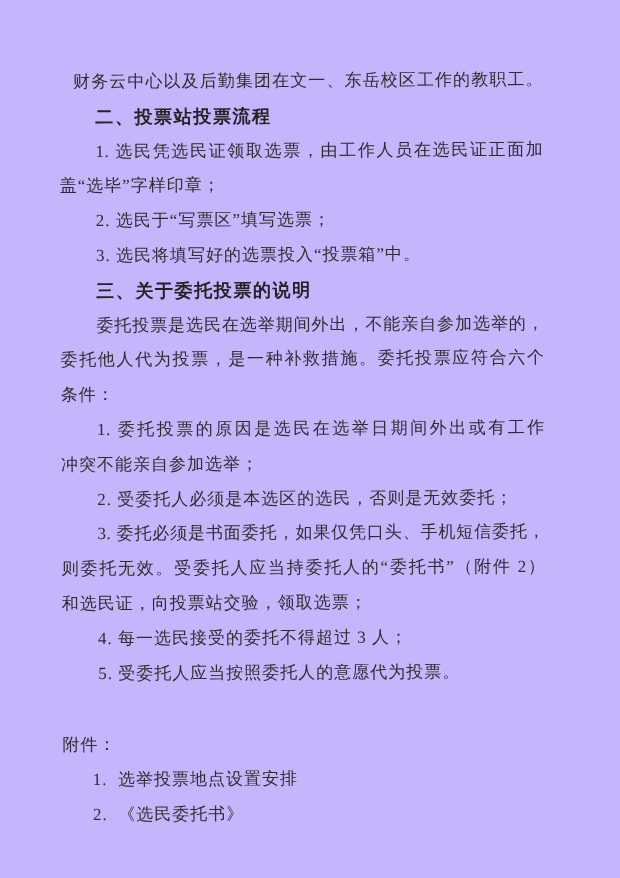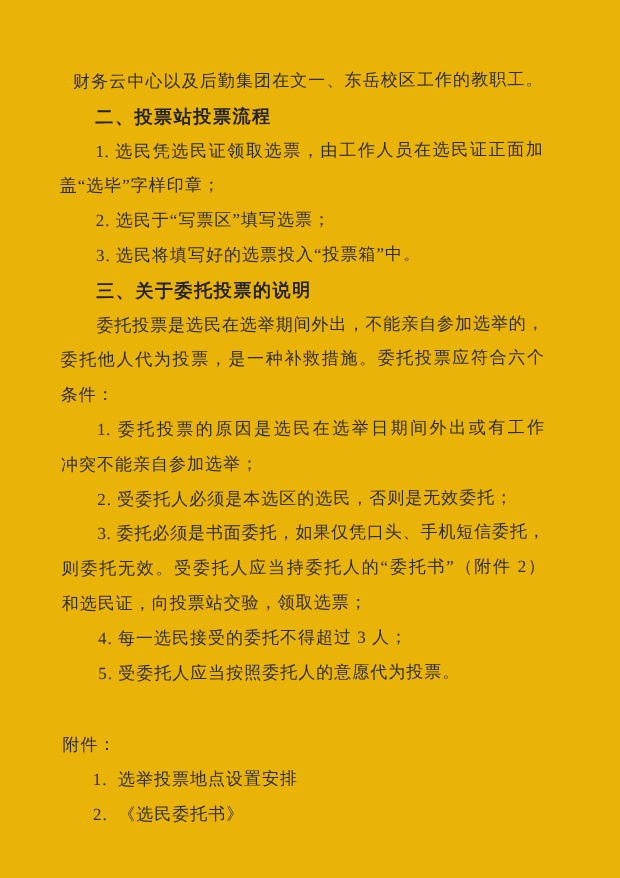--- a/index.html
+++ b/index.html
@@ -4,21 +4,21 @@
 <style>
   html, body {
     margin: 0;
     padding: 0;
     background: #ffffff;
   }
   .page {
     position: relative;
     width: 620px;
     height: 878px;
-    background: #eab308;
+    background: #c4b5fd;
     overflow: hidden;
     font-family: "Liberation Serif", serif;
     color: #2d2d2d;
   }
   .content {
     position: absolute;
     left: 61px;
     top: 64px;
     width: 484px;
     transform: rotate(-0.3deg);

